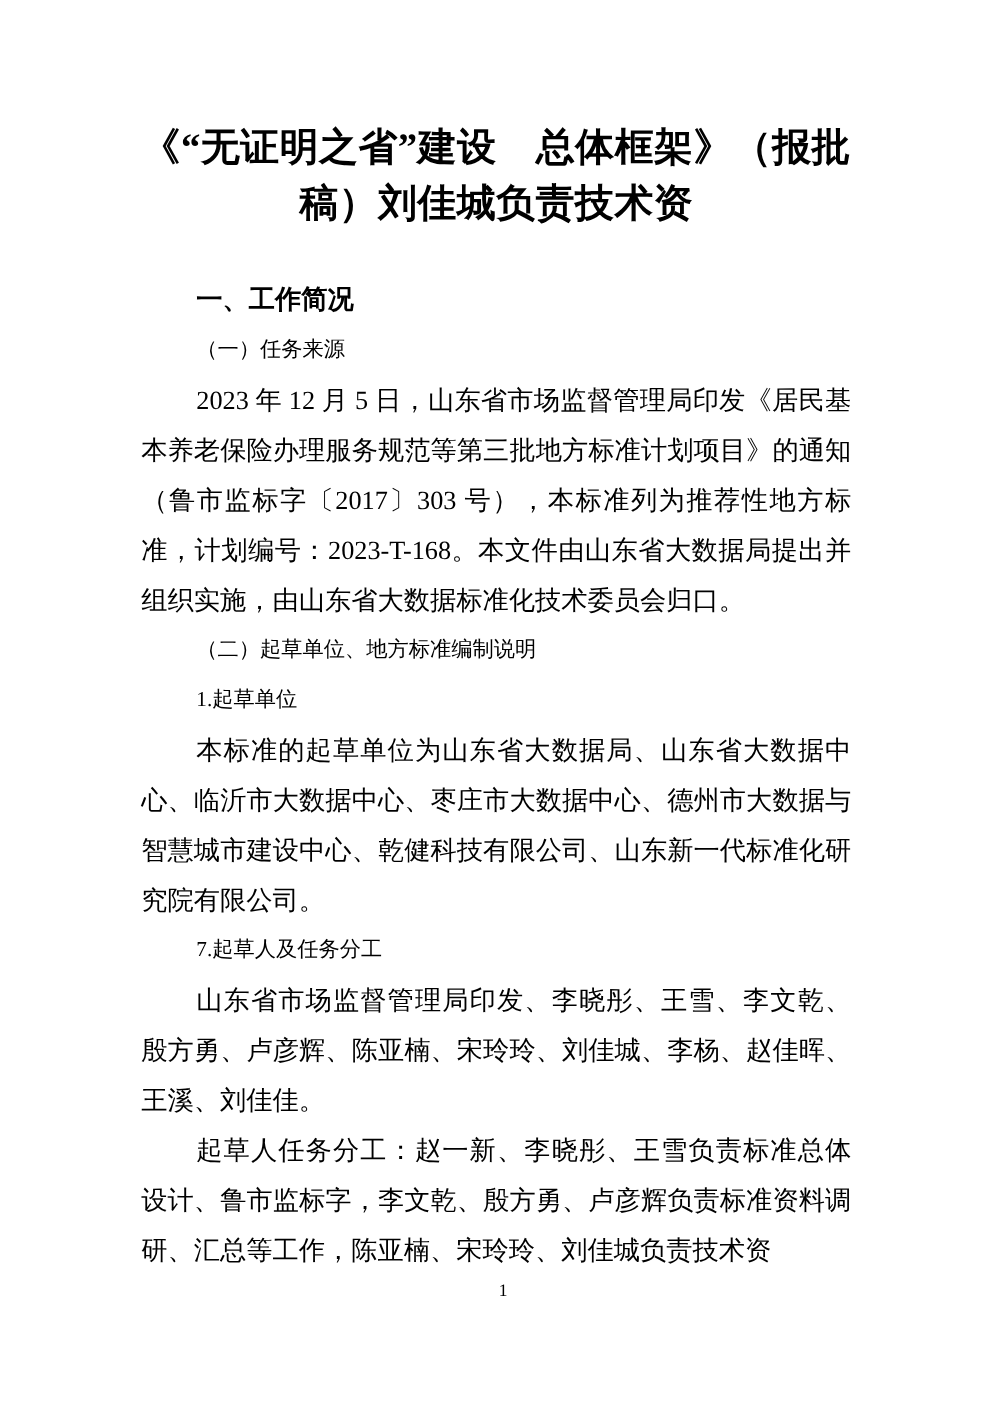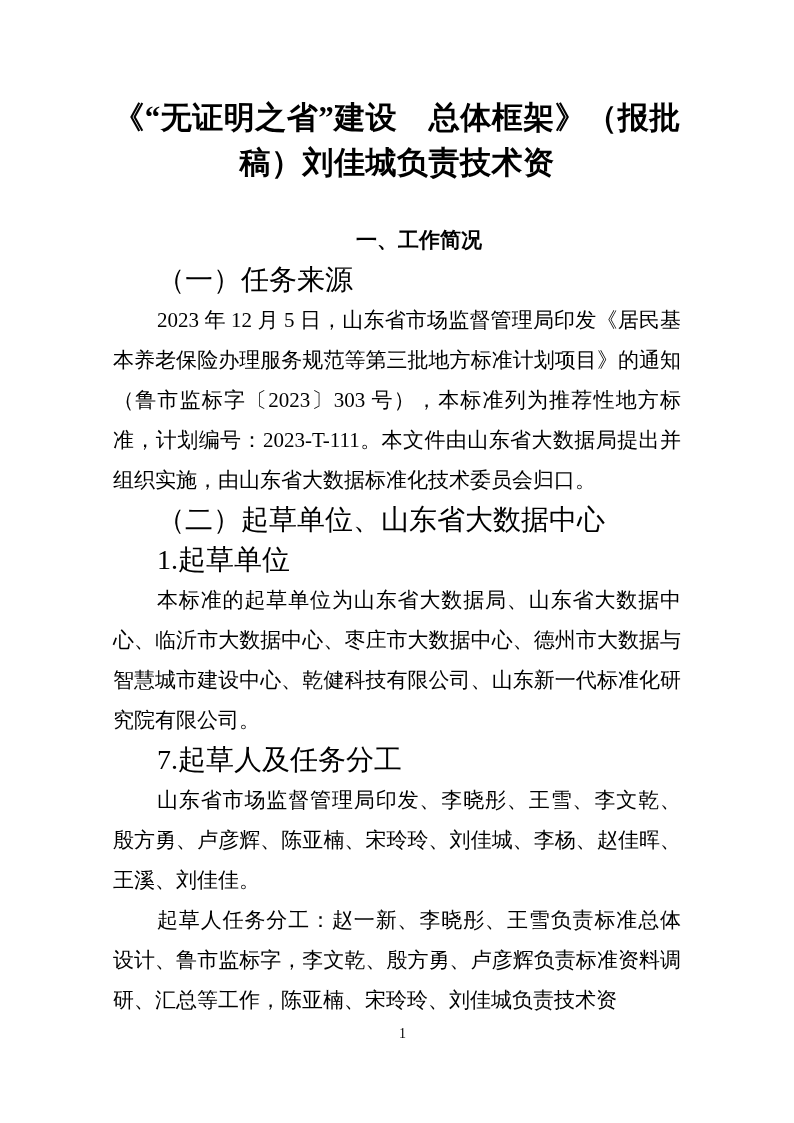--- a/index.html
+++ b/index.html
@@ -36,25 +36,24 @@
     display: block;
     white-space: nowrap;
   }
   .h1 {
     margin: 35px 0 0 0;
     font-family: "Liberation Sans", sans-serif;
     font-weight: bold;
     font-size: 21px;
     line-height: 40px;
     text-indent: 44px;
-    text-align: center;
   }
   .h2, .h3 {
     margin: 0;
-    font-size: 28px;
+    font-size: 17px;
     line-height: 40px;
     text-indent: 44px;
     font-family: "Liberation Serif", serif;
     font-weight: normal;
   }
   .para {
     margin: 0;
     font-size: 21px;
     line-height: 40px;
     text-indent: 44px;
@@ -80,23 +79,23 @@
 
     <h1 class="doc-title">
       <span class="t-line">《“无证明之省”建设　总体框架》（报批</span>
       <span class="t-line">稿）刘佳城负责技术资</span>
     </h1>
 
     <p class="h1">一、工作简况</p>
 
     <p class="h2">（一）任务来源</p>
 
-    <p class="para">2023 年 12 月 5 日，山东省市场监督管理局印发《居民基本养老保险办理服务规范等第三批地方标准计划项目》的通知（鲁市监标字〔2023〕303 号），本标准列为推荐性地方标准，计划编号：2023-T-111。本文件由山东省大数据局提出并组织实施，由山东省大数据标准化技术委员会归口。</p>
+    <p class="para">2023 年 12 月 5 日，山东省市场监督管理局印发《居民基本养老保险办理服务规范等第三批地方标准计划项目》的通知（鲁市监标字〔2017〕303 号），本标准列为推荐性地方标准，计划编号：2023-T-168。本文件由山东省大数据局提出并组织实施，由山东省大数据标准化技术委员会归口。</p>
 
-    <p class="h2">（二）起草单位、山东省大数据中心</p>
+    <p class="h2">（二）起草单位、地方标准编制说明</p>
 
     <p class="h3">1.起草单位</p>
 
     <p class="para">本标准的起草单位为山东省大数据局、山东省大数据中心、临沂市大数据中心、枣庄市大数据中心、德州市大数据与智慧城市建设中心、乾健科技有限公司、山东新一代标准化研究院有限公司。</p>
 
     <p class="h3">7.起草人及任务分工</p>
 
     <p class="para">山东省市场监督管理局印发、李晓彤、王雪、李文乾、殷方勇、卢彦辉、陈亚楠、宋玲玲、刘佳城、李杨、赵佳晖、王溪、刘佳佳。</p>
 
     <p class="para">起草人任务分工：赵一新、李晓彤、王雪负责标准总体设计、鲁市监标字，李文乾、殷方勇、卢彦辉负责标准资料调研、汇总等工作，陈亚楠、宋玲玲、刘佳城负责技术资</p>

